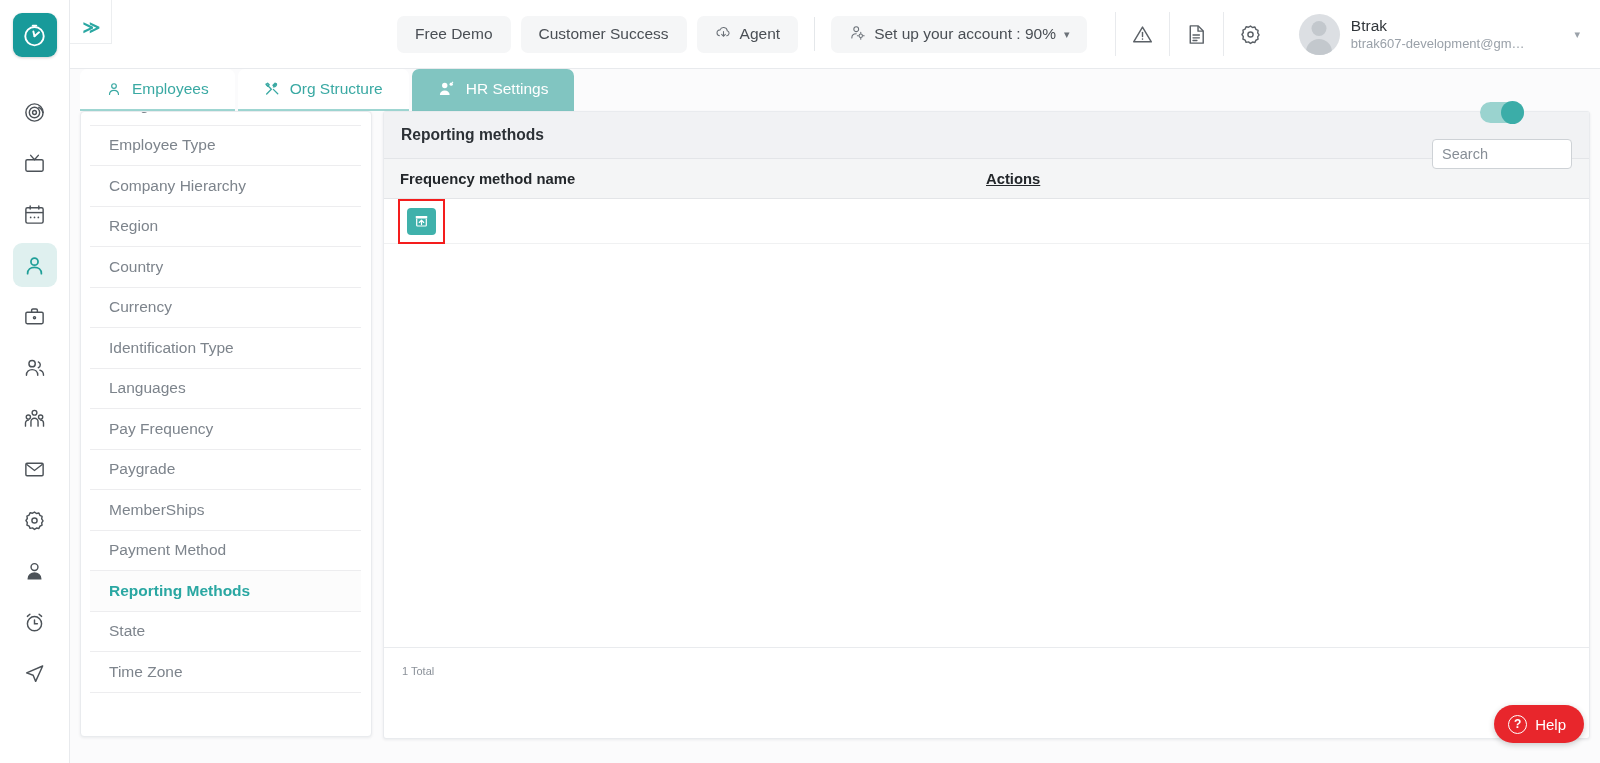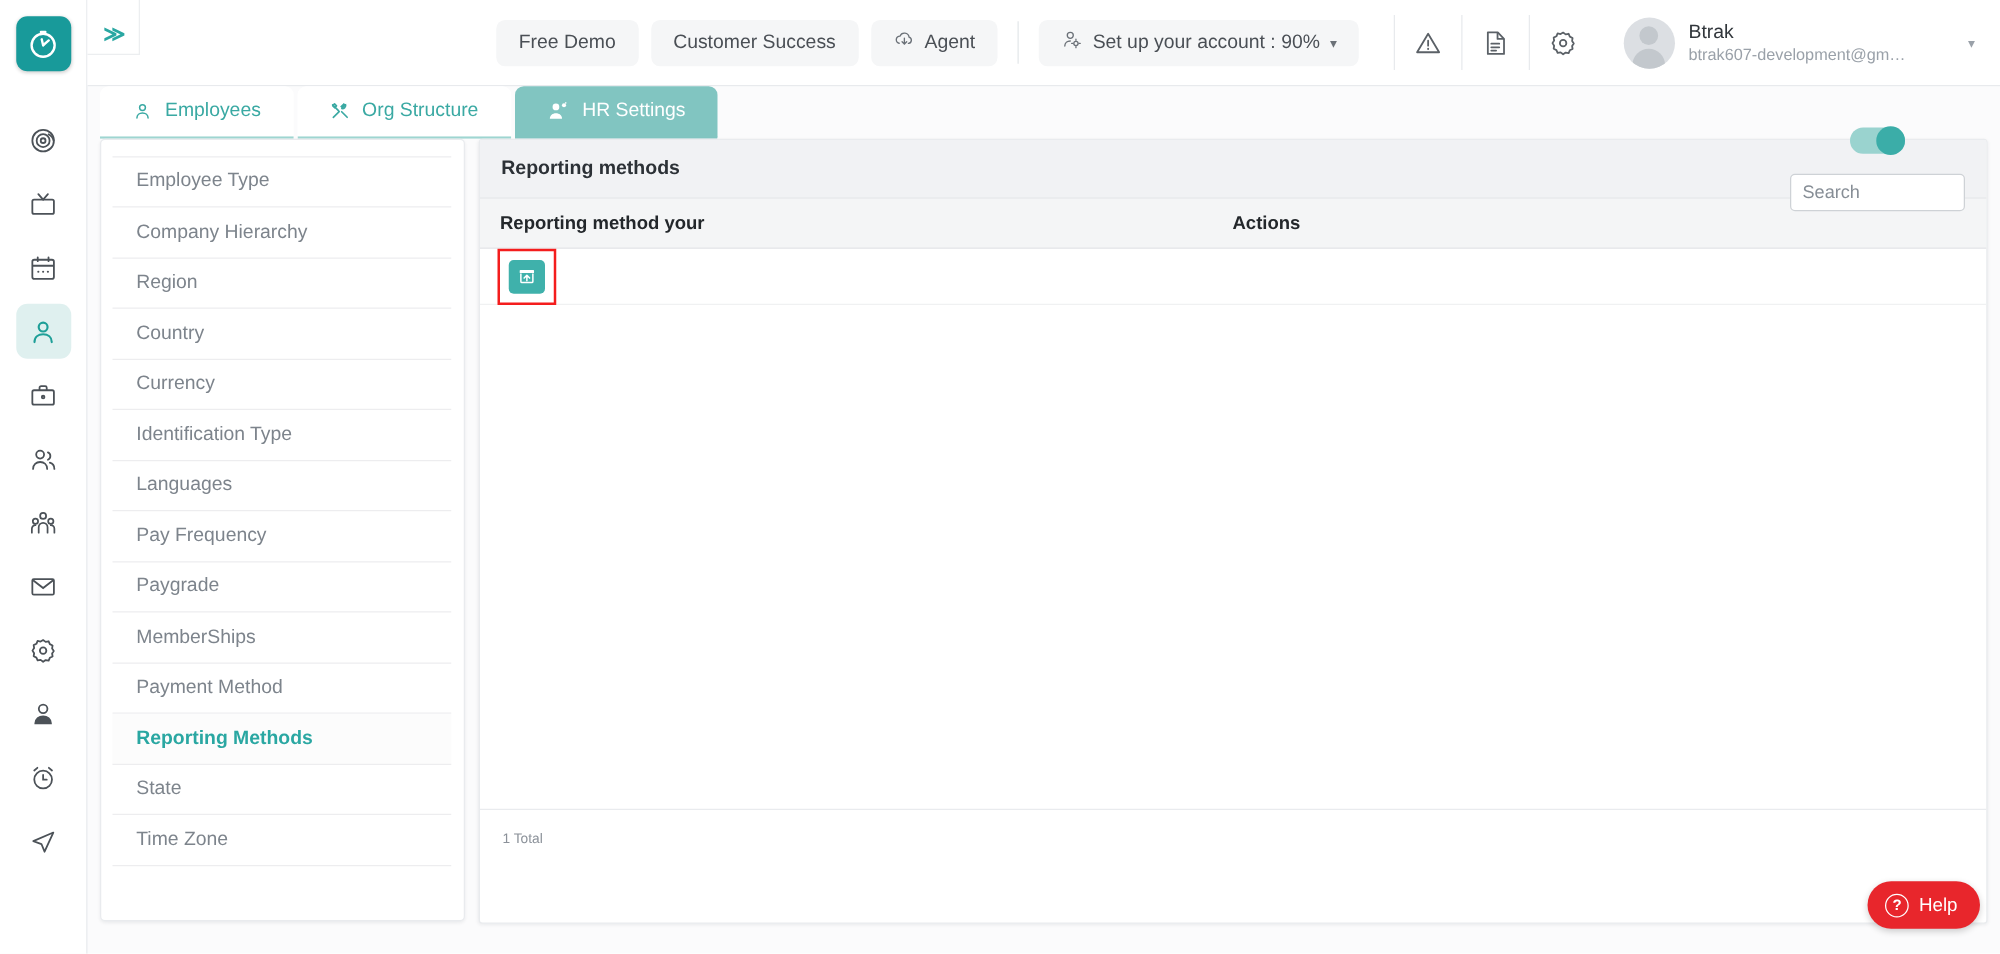--- a/index.html
+++ b/index.html
@@ -133,21 +133,21 @@
     font-family: "Liberation Sans", sans-serif;
   }
   .search::placeholder { color: #878e96; }
 
   .thead {
     height: 40px; background: #f4f5f6; border-bottom: 1px solid #e3e5e8;
     display: flex; align-items: center;
   }
   .th { font-size: 14.8px; font-weight: 700; color: #23272b; }
   .col-name { width: 588px; padding-left: 16px; }
-  .col-actions { padding-left: 14px; }
+  .col-actions { padding-left: 14px; text-decoration: underline; }
 
   .trow { height: 45px; display: flex; align-items: center; border-bottom: 1px solid #f0f1f2; }
   .td { font-size: 14.8px; color: #4b5158; }
 
   .act-wrap {
     width: 47px; height: 45px; border: 2px solid #f41d1d;
     display: flex; align-items: center; justify-content: center;
     margin-left: 14px; background: #ffffff;
   }
   .act-btn {
@@ -429,21 +429,21 @@
     <div class="main">
       <div class="main-head">
         <div class="main-title">Reporting methods</div>
         <div class="head-right">
           <div class="toggle"></div>
           <input class="search" type="text" placeholder="Search" style="">
         </div>
       </div>
 
       <div class="thead">
-        <div class="th col-name">Reporting method your</div>
+        <div class="th col-name">Frequency method name</div>
         <div class="th col-actions">Actions</div>
       </div>
 
       <div class="table-body">
         <div class="trow">
           <div class="act-wrap">
             <div class="act-btn">
               <svg width="17" height="16" viewBox="0 0 24 24" fill="none" stroke="#ffffff" stroke-width="1.8">
                 <rect x="3.4" y="4.6" width="17.2" height="3.6" rx="0.8" fill="#ffffff" stroke="none"></rect>
                 <path d="M4.8 8.8v9.4a1.3 1.3 0 001.3 1.3h11.8a1.3 1.3 0 001.3-1.3V8.8" fill="none"></path>

